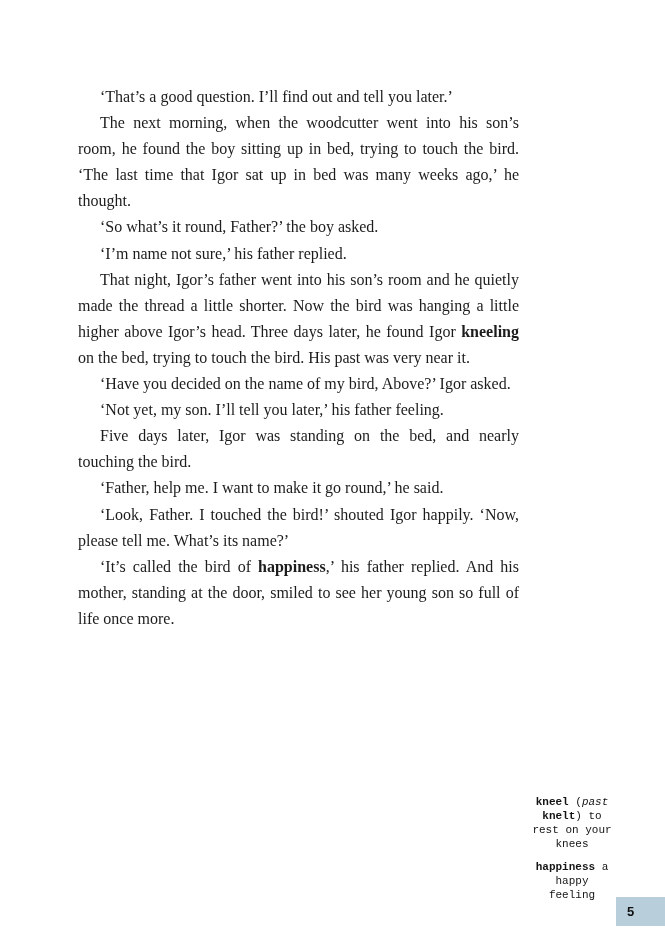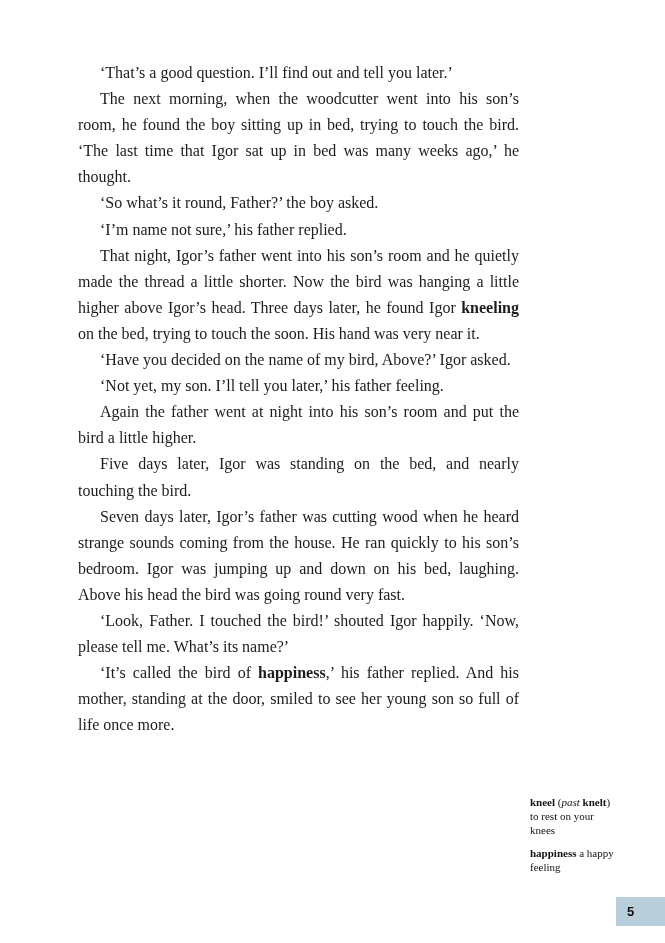--- a/index.html
+++ b/index.html
@@ -14,42 +14,43 @@
   .sheet {
     position: relative;
     width: 665px;
     height: 943px;
     background: #ffffff;
     overflow: hidden;
   }
   .story {
     position: absolute;
     left: 78px;
-    top: 60px;
+    top: 84px;
     width: 441px;
     color: #1c1c1c;
     font-size: 16px;
     line-height: 26.1px;
     text-align: justify;
   }
   .para {
     text-indent: 22px;
     margin: 0;
   }
   .b { font-weight: bold; }
   .i { font-style: italic; }
   .glossary {
     position: absolute;
     left: 530px;
     top: 795px;
     width: 84px;
-    font-family: Liberation Serif, serif;
+    font-family: Liberation Mono, monospace;
     font-size: 11px;
     line-height: 14px;
     color: #141414;
+    text-align: center;
   }
   .glossary-entry {
     margin-bottom: 9px;
   }
   .page-num {
     position: absolute;
     right: 0;
     bottom: 17px;
     width: 49px;
     height: 29px;
@@ -64,26 +65,25 @@
 </style>
 </head>
 <body>
 
 <div class="sheet">
   <div class="story" style="color: rgb(28, 28, 28);">
       <p class="para"><span class="">‘That’s a good question. I’ll find out and tell you later.’</span></p>
       <p class="para"><span class="">The next morning, when the woodcutter went into his son’s room, he found the boy sitting up in bed, trying to touch the bird. ‘The last time that Igor sat up in bed was many weeks ago,’ he thought.</span></p>
       <p class="para"><span class="">‘So what’s it round, Father?’ the boy asked.</span></p>
       <p class="para"><span class="">‘I’m name not sure,’ his father replied.</span></p>
-      <p class="para"><span class="">That night, Igor’s father went into his son’s room and he quietly made the thread a little shorter. Now the bird was hanging a little higher above Igor’s head. Three days later, he found Igor </span><span class="b">kneeling</span><span class=""> on the bed, trying to touch the soon. His hand was very near it.</span></p>
+      <p class="para"><span class="">That night, Igor’s father went into his son’s room and he quietly made the thread a little shorter. Now the bird was hanging a little higher above Igor’s head. Three days later, he found Igor </span><span class="b">kneeling</span><span class=""> on the bed, trying to touch the bird. His past was very near it.</span></p>
       <p class="para"><span class="">‘Have you decided on the name of my bird, Above?’ Igor asked.</span></p>
       <p class="para"><span class="">‘Not yet, my son. I’ll tell you later,’ his father feeling.</span></p>
-      <p class="para"><span class="">Again the father went at night into his son’s room and put the bird a little higher.</span></p>
       <p class="para"><span class="">Five days later, Igor was standing on the bed, and nearly touching the bird.</span></p>
-      <p class="para"><span class="">Seven days later, Igor’s father was cutting wood when he heard strange sounds coming from the house. He ran quickly to his son’s bedroom. Igor was jumping up and down on his bed, laughing. Above his head the bird was going round very fast.</span></p>
+      <p class="para"><span class="">‘Father, help me. I want to make it go round,’ he said.</span></p>
       <p class="para"><span class="">‘Look, Father. I touched the bird!’ shouted Igor happily. ‘Now, please tell me. What’s its name?’</span></p>
       <p class="para"><span class="">‘It’s called the bird of </span><span class="b">happiness</span><span class="">,’ his father replied. And his mother, standing at the door, smiled to see her young son so full of life once more.</span></p>
     </div>
   <aside class="glossary">
       <p class="glossary-entry"><span class="b">kneel</span><span class=""> (</span><span class="i">past</span><span class=""> </span><span class="b">knelt</span><span class="">) to rest on your knees</span></p>
       <p class="glossary-entry"><span class="b">happiness</span><span class=""> a happy feeling</span></p>
     </aside>
   <div class="page-num" style="background: rgb(185, 206, 219);">
     <span>5</span>
   </div>

